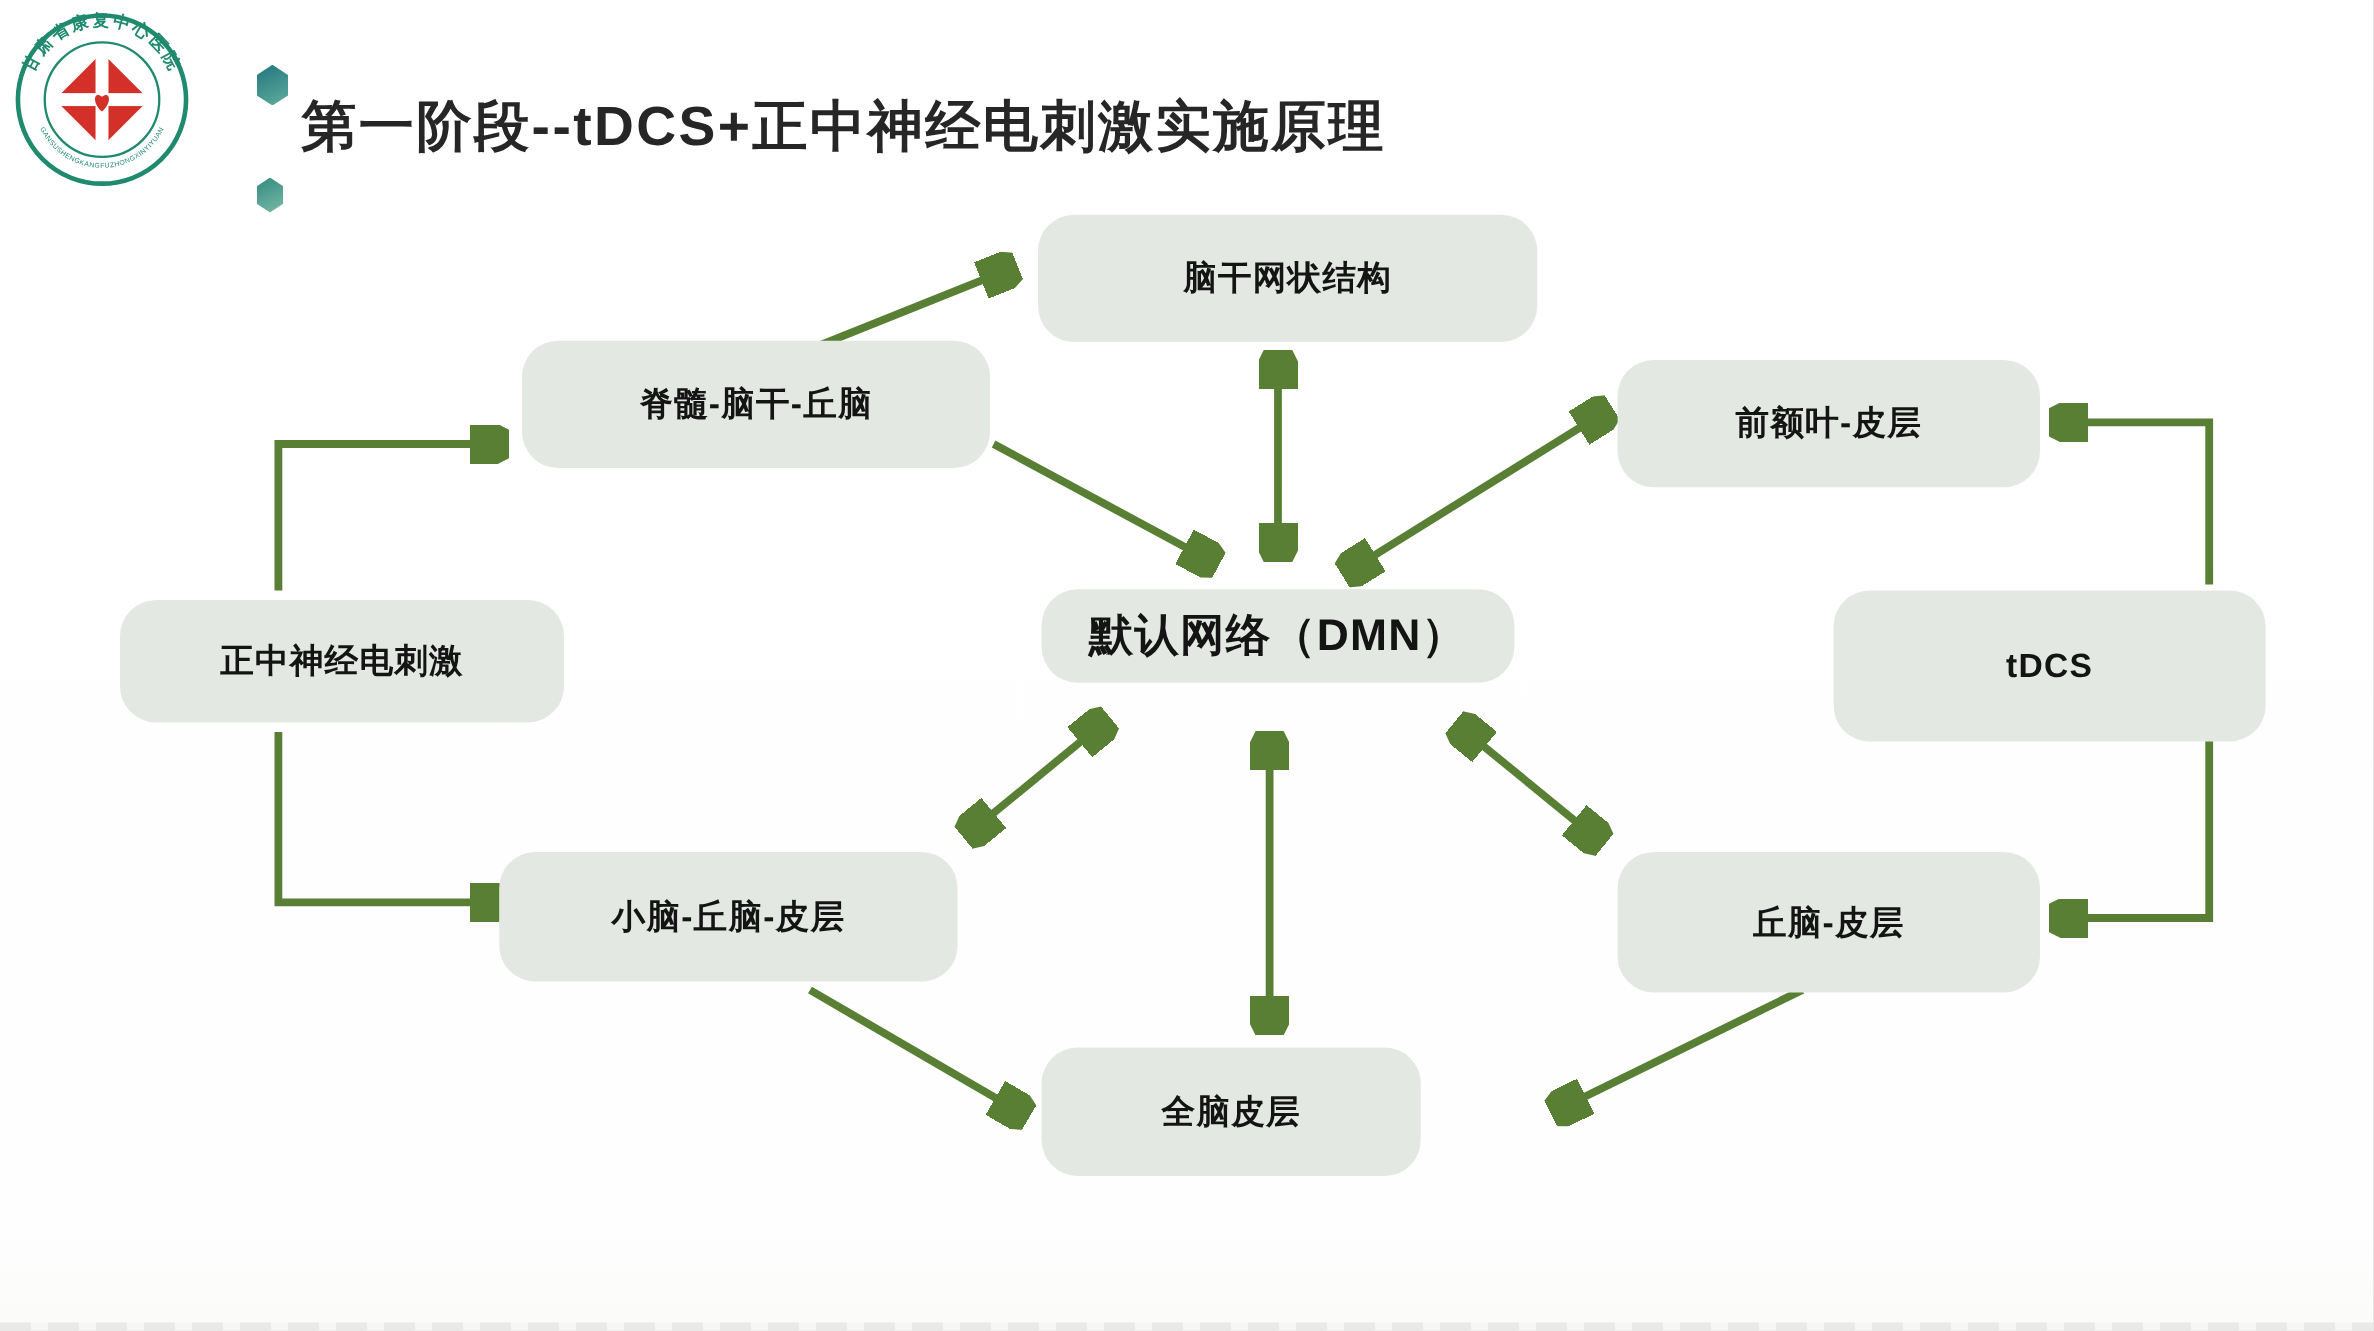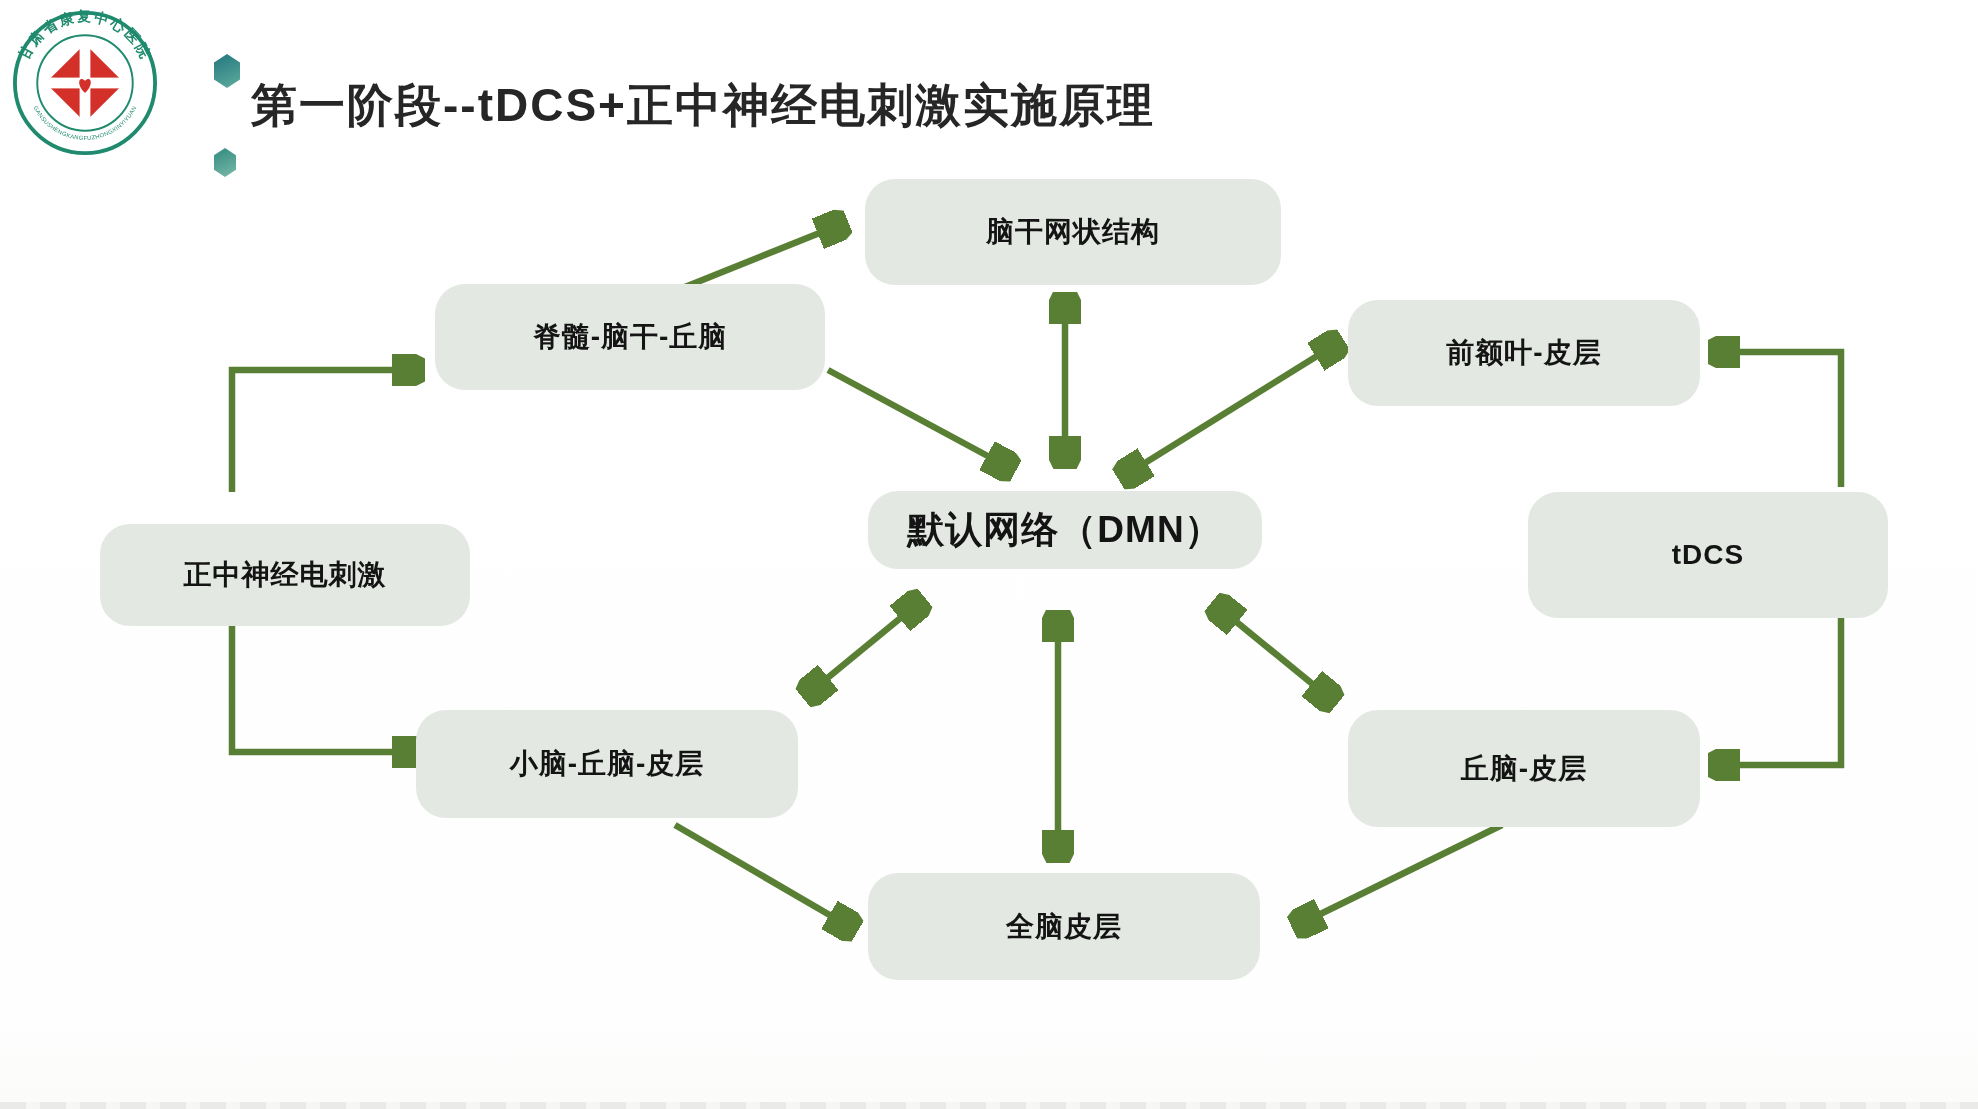--- a/index.html
+++ b/index.html
@@ -19,26 +19,26 @@
   .logo{position:absolute;left:8px;top:6px;width:154px;height:154px;}
   .node{
     position:absolute;background:#e3e9e2;border-radius:30px;
     display:flex;align-items:center;justify-content:center;
     font-weight:bold;color:#141414;font-size:28px;letter-spacing:1px;
     white-space:nowrap;
   }
   .n-brainstem {left:865px; top:179px; width:416px; height:106px;}
   .n-spinal    {left:435px; top:284px; width:390px; height:106px;}
   .n-prefront  {left:1348px;top:300px; width:352px; height:106px;}
-  .n-median    {left:100px; top:500px; width:370px; height:102px;margin-top:24px;}
+  .n-median    {left:100px; top:500px; width:370px; height:102px;}
   .n-dmn       {left:868px; top:491px; width:394px; height:78px; font-size:37px;}
   .n-tdcs      {left:1528px;top:492px; width:360px; height:126px;}
   .n-cereb     {left:416px; top:710px; width:382px; height:108px;}
   .n-thal      {left:1348px;top:710px; width:352px; height:117px;}
-  .n-whole     {left:868px; top:873px; width:392px; height:107px;}
+  .n-whole     {left:868px; top:873px; width:316px; height:107px;}
   .arrow-layer{position:absolute;left:0;top:0;width:1978px;height:1109px;pointer-events:none;}
   .arrow-layer path{stroke:#587f33;stroke-width:6.5;fill:none;}
   .bottom-smudge{
     position:absolute;left:0;bottom:0;width:100%;height:7px;opacity:.4;
     background:repeating-linear-gradient(90deg,#cfcfcd 0 26px,#efefed 26px 40px);
   }
 </style>
 </head>
 <body>
 

